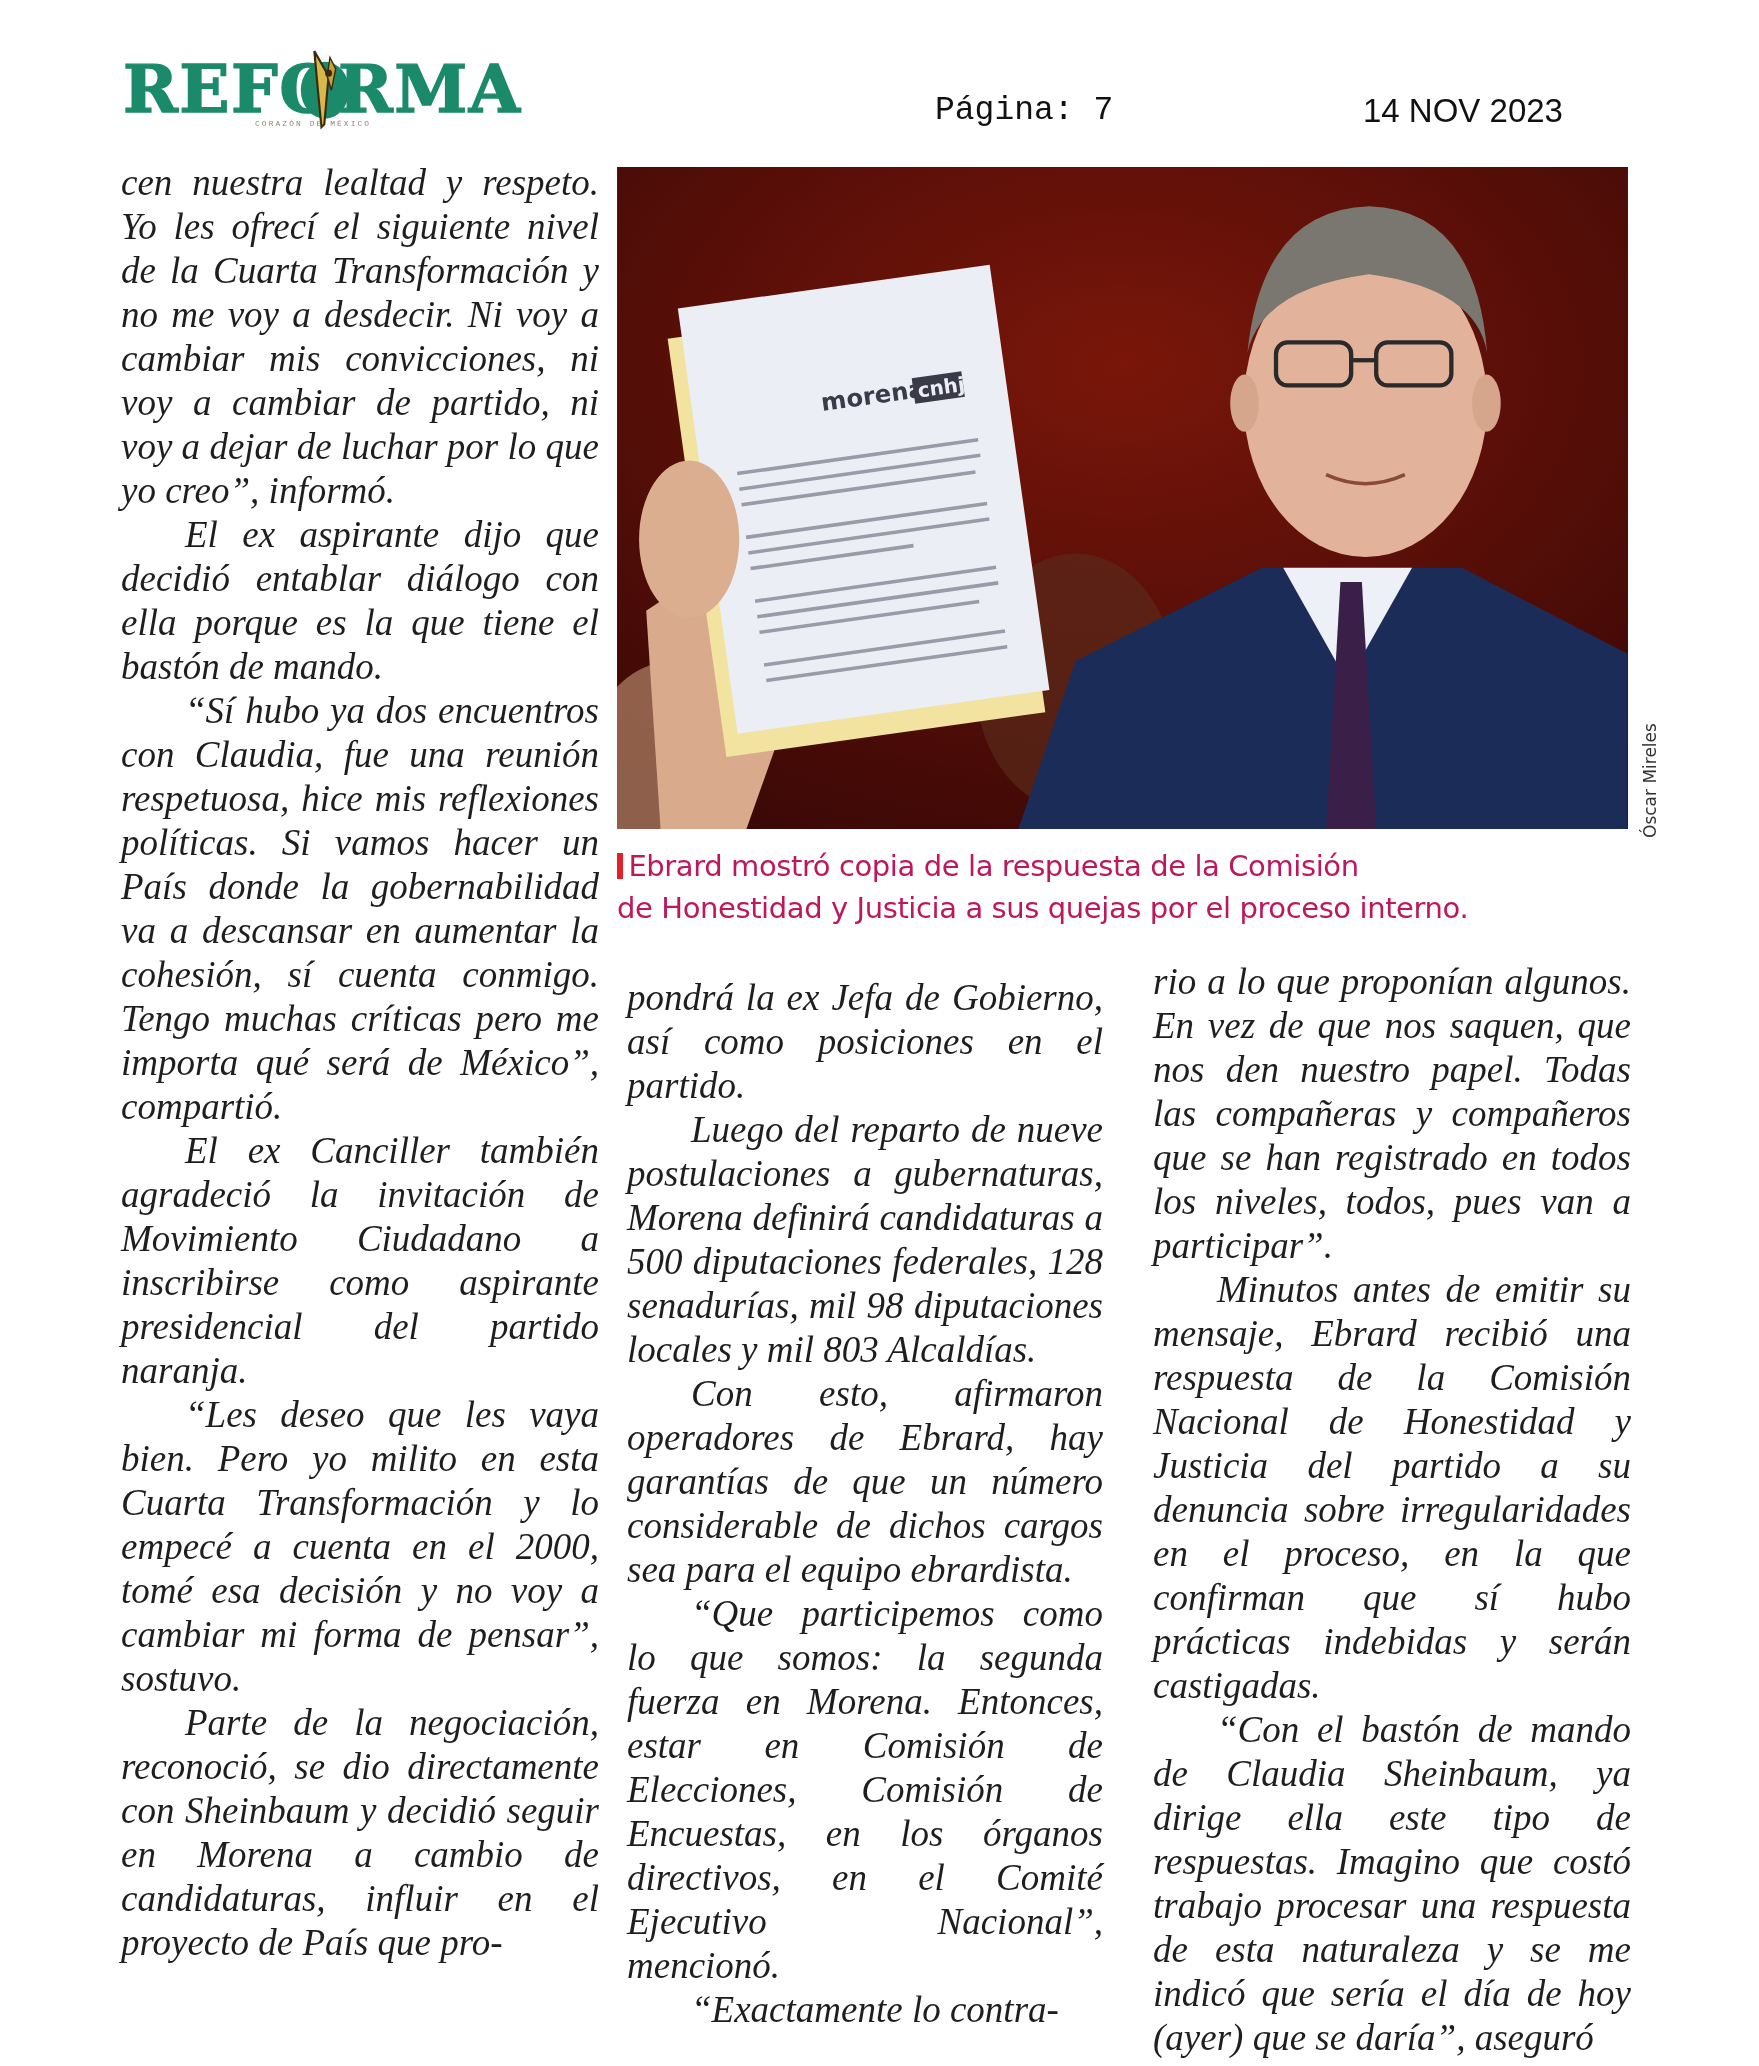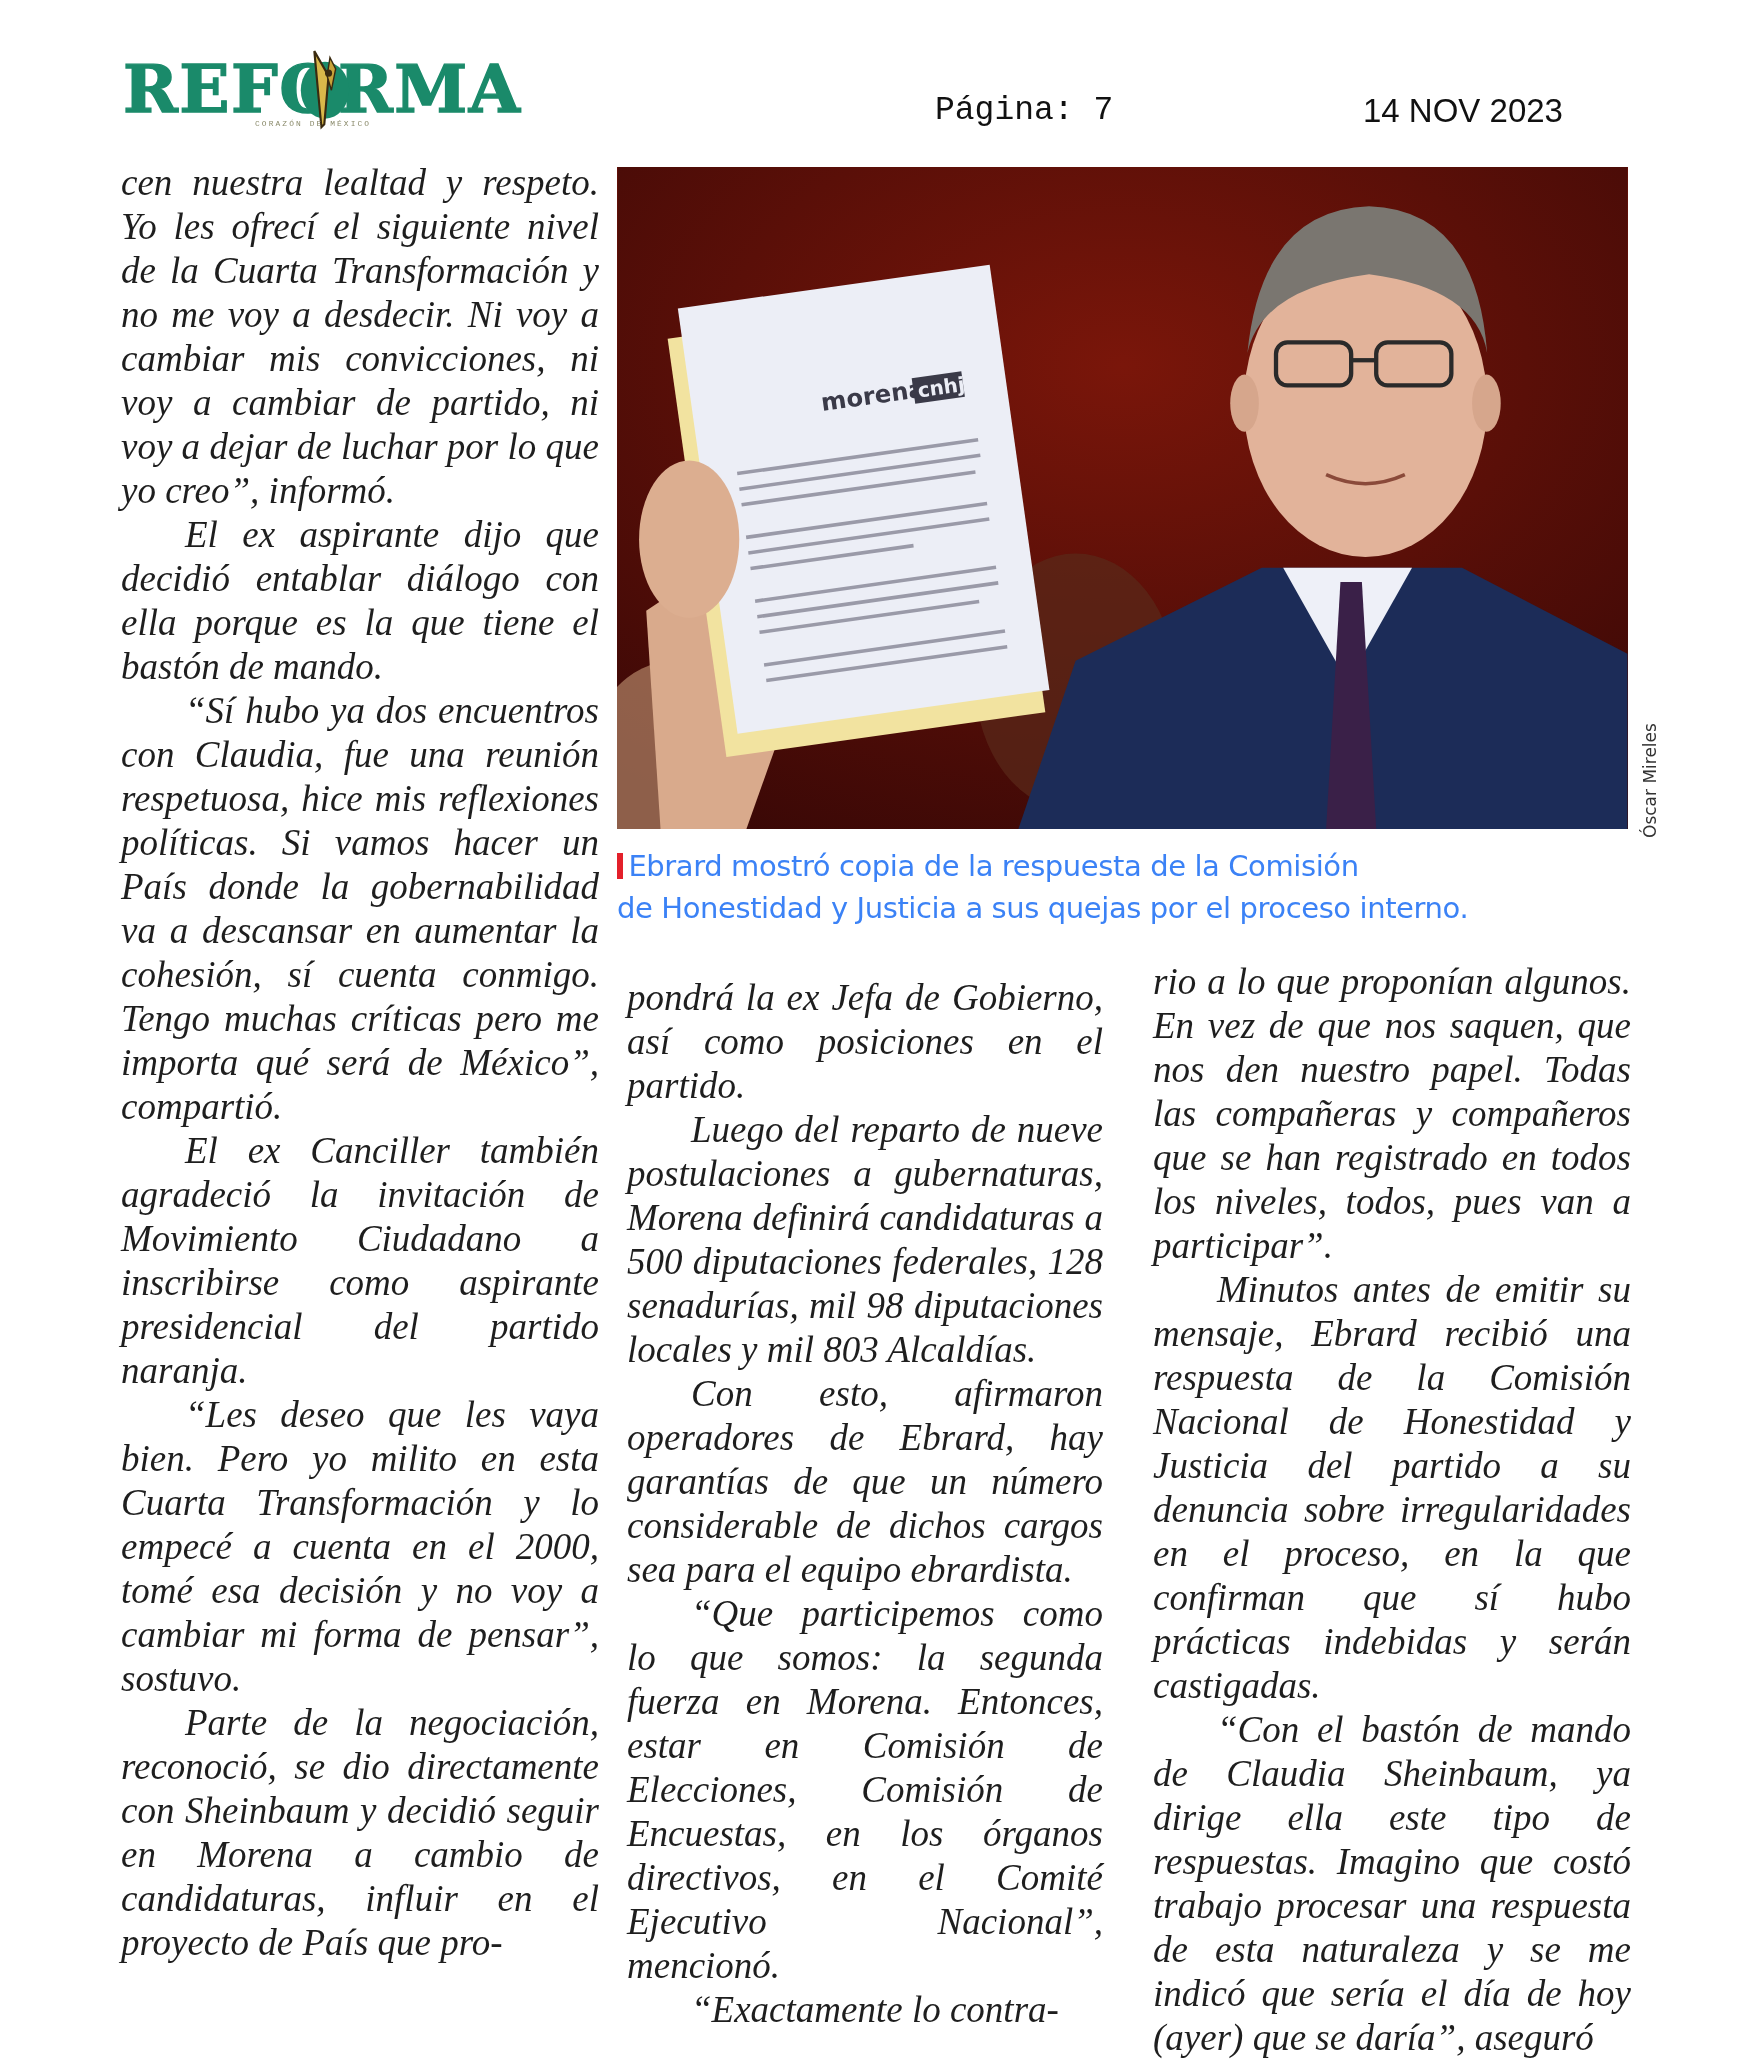--- a/index.html
+++ b/index.html
@@ -5,21 +5,21 @@
   html, body { margin: 0; padding: 0; background: #ffffff; }
   body { width: 1760px; height: 2066px; position: relative; overflow: hidden; font-family: "Liberation Serif", "DejaVu Serif", serif; color: #222; }
   .logo { position: absolute; left: 123px; top: 47px; width: 437px; height: 85px; }
   .logo-text { position: absolute; left: 0; top: 0; font-family: "DejaVu Serif", serif; font-weight: bold; font-size: 66px; letter-spacing: 1.4px; color: #1a8a6a; line-height: 85px; -webkit-text-stroke: 1.4px #1a8a6a; }
   .logo-angel { position: absolute; left: 170px; top: 0px; width: 64px; height: 85px; }
   .logo-sub { position: absolute; left: 132px; top: 72px; font-family: Liberation Mono, monospace; font-size: 7.9px; letter-spacing: 2.1px; color: #8a8a6a; }
   .page-label { position: absolute; left: 935px; top: 92px; font-family: Liberation Mono, monospace; font-size: 33px; color: #111; text-align: right; }
   .date-label { position: absolute; left: 1363px; top: 92px; font-family: "Liberation Sans", sans-serif; font-size: 33px; color: #111; }
   .photo { position: absolute; left: 617px; top: 167px; width: 1011px; height: 662px; overflow: hidden; background: linear-gradient(180deg, #6e1208 0%, #5a0e06 40%, #3a0a08 100%); }
   .photo-credit { position: absolute; left: 1640px; top: 673px; transform-origin: left top; transform: rotate(-90deg) translateX(-165px); font-family: "DejaVu Sans", sans-serif; font-size: 17px; color: #333; white-space: nowrap; }
-  .caption { position: absolute; left: 617px; top: 845px; width: 1060px; font-family: "DejaVu Sans", sans-serif; font-size: 29px; line-height: 42px; color: #3b82f6; letter-spacing: -0.4px; }
+  .caption { position: absolute; left: 617px; top: 845px; width: 1060px; font-family: "DejaVu Sans", sans-serif; font-size: 29px; line-height: 42px; color: #be185d; letter-spacing: -0.4px; }
   .caption-marker { display: inline-block; width: 5.7px; height: 26px; background: #e3202a; margin-right: 5.7px; vertical-align: -2.9px; }
   .col { position: absolute; font-size: 37px; line-height: 44px; color: #1e1e1e; text-align: justify; }
   .col p { margin: 0; text-indent: 64px; font-style: italic; }
   .col p.noindent { text-indent: 0; }
   .col1 { left: 121px; top: 161px; width: 478px; }
   .col2 { left: 627px; top: 960px; width: 476px; margin-top: 16px; }
   .col3 { left: 1153px; top: 960px; width: 478px; }
 </style>
 </head>
 <body>

